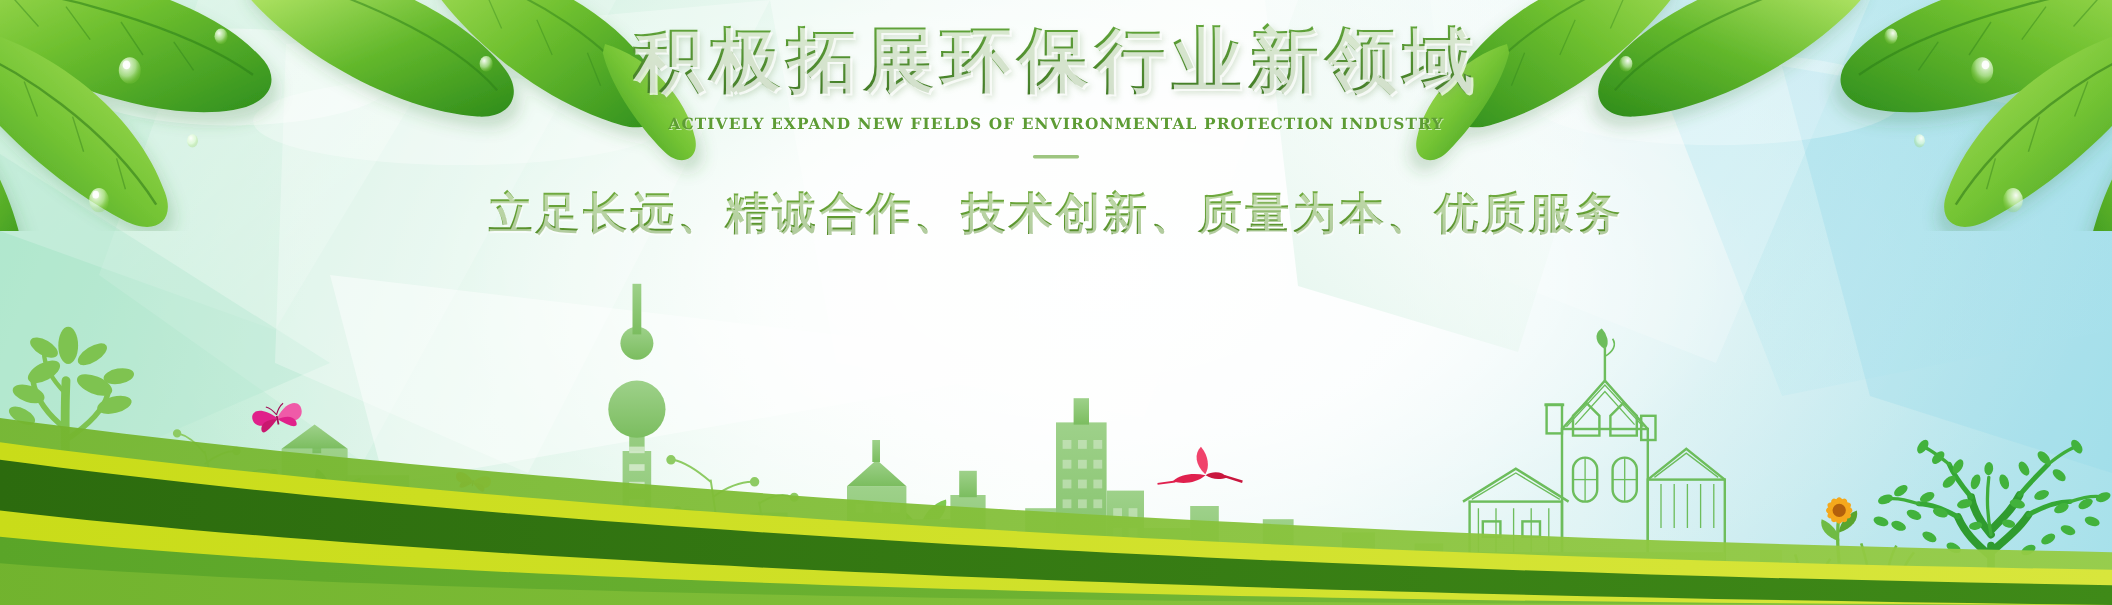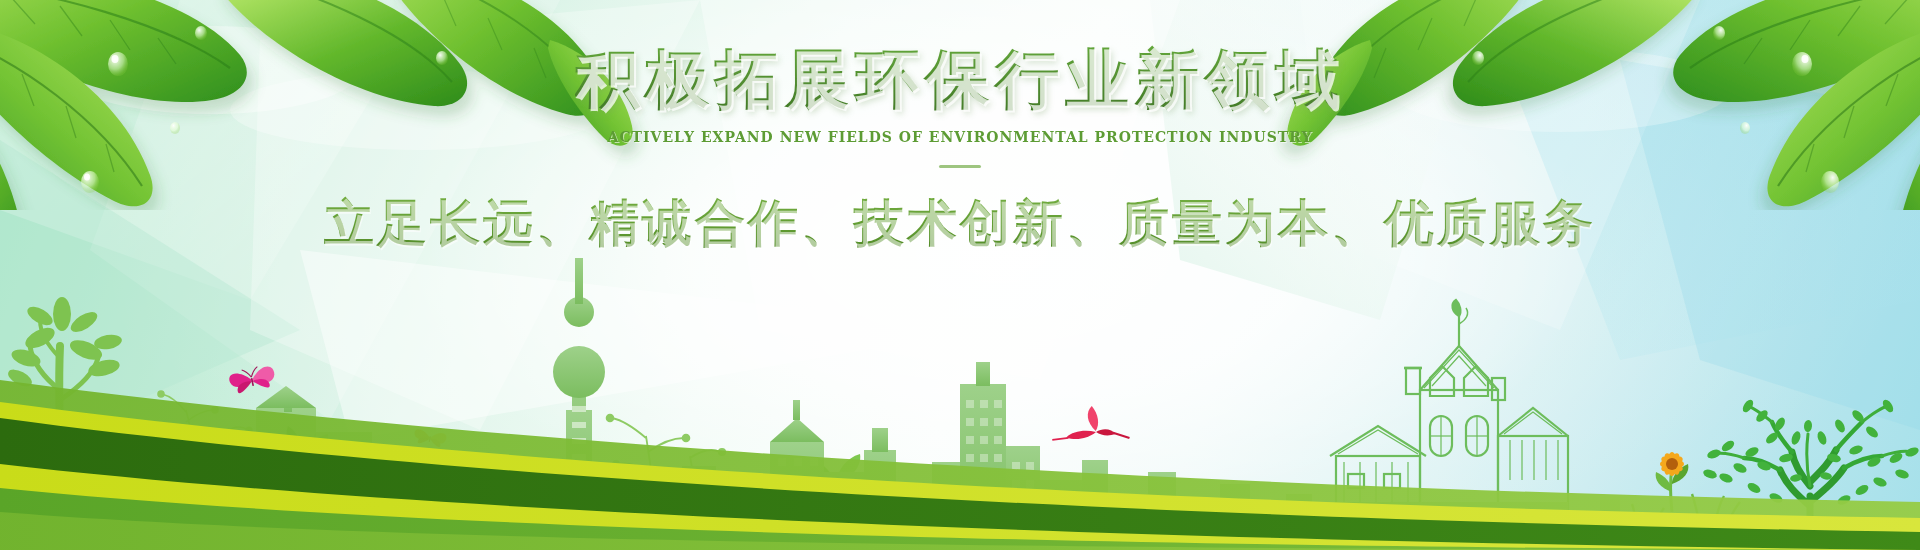--- a/index.html
+++ b/index.html
@@ -31,42 +31,42 @@
   .leafgroup.left  { left:-10px; }
   .leafgroup.right { right:-10px; transform:scaleX(-1); }
 
   
   .scene { position:absolute; left:0; bottom:0; width:1920px; height:300px; }
 
   
   .textwrap {
     position:absolute; left:0; top:0; width:1920px; height:300px;
     display:flex; flex-direction:column; align-items:center; justify-content:flex-start;
-    padding-top:20px; pointer-events:none;margin-top:24px;
+    padding-top:20px; pointer-events:none;
   }
   .title {
     font-family:"DejaVu Serif","Liberation Serif",serif;
     font-size:64px; font-weight:700; letter-spacing:6px;
     color:#4d8c2e; line-height:1.08; white-space:nowrap;
     text-shadow: 2px 2px 0 rgba(255,255,255,0.75), 3px 4px 6px rgba(120,160,100,0.30);
     background:linear-gradient(180deg,#63a83a 0%,#4e8c2c 55%,#3f7824 100%);
     -webkit-background-clip:text; background-clip:text; color:transparent;
   }
   .subtitle {
     margin-top:16px;
     font-family:"DejaVu Serif","Liberation Serif",serif;
     font-size:14px; font-weight:700; letter-spacing:1.0px;
     color:#5d9c34; white-space:nowrap;
     text-shadow: 1px 1px 0 rgba(255,255,255,0.6);
   }
   .divider { margin-top:20px; width:42px; height:3px; background:#8dbb6a; border-radius:2px; opacity:.85; }
   .tagline {
     margin-top:22px;
     font-family:Liberation Serif, serif;
-    font-size:50px; font-weight:700; letter-spacing:3px;
+    font-size:40px; font-weight:700; letter-spacing:3px;
     white-space:nowrap;
     background:linear-gradient(180deg,#76b043 0%,#5f9a31 60%,#4f8527 100%);
     -webkit-background-clip:text; background-clip:text; color:transparent;
     text-shadow: 1px 2px 0 rgba(255,255,255,0.55);
   }
 </style>
 </head>
 <body>
 
 <div id="banner">

